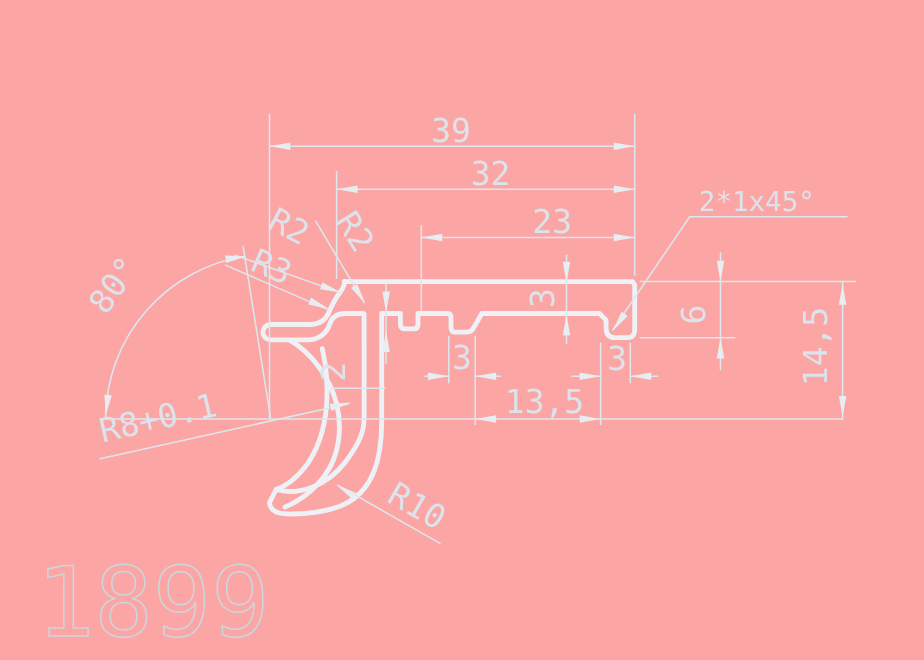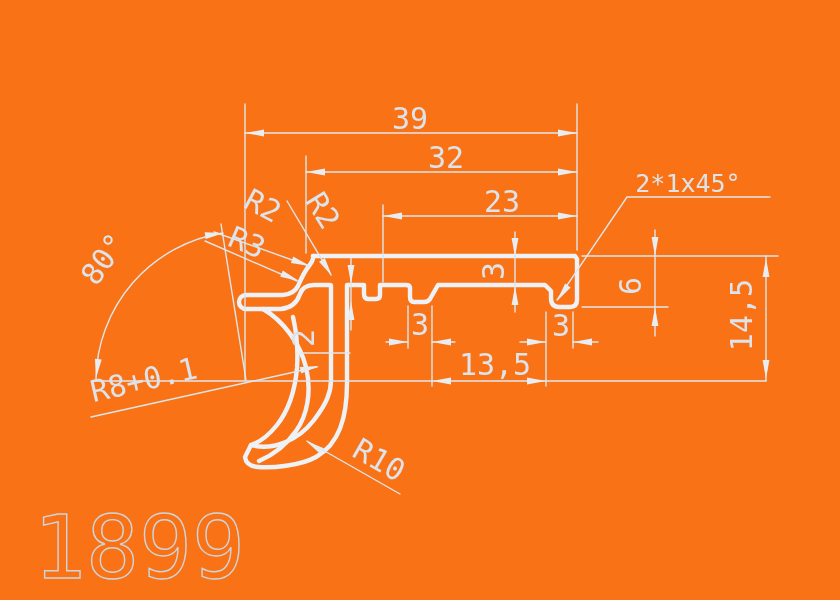--- a/index.html
+++ b/index.html
@@ -1,19 +1,19 @@
 <!DOCTYPE html>
 <html><head>
 <meta charset="utf-8">
 <style>
   html,body{margin:0;padding:0;background:#10141c;}
   #stage{
     position:relative;
     width:840px;height:600px;
-    background:#f97316;
+    background:#fca5a5;
     overflow:hidden;
     font-family:"DejaVu Sans Mono", monospace;
   }
   svg{display:block;}
   .thick{stroke:#eef2f6;stroke-width:4.4;fill:none;stroke-linejoin:round;stroke-linecap:round;}
   .thin{stroke:#dfe6ec;stroke-width:1.4;fill:none;stroke-linecap:round;}
   .arr{fill:#e8edf2;stroke:none;}
   .dimtxt{font-family:"DejaVu Sans Mono",monospace;font-size:30px;fill:#dce3ea;}
   .dimtxt.small{font-size:25px;}
   .parttxt{font-family:"DejaVu Sans Mono",monospace;font-size:88px;fill:none;stroke:#cdd5dc;stroke-width:1.4;}

